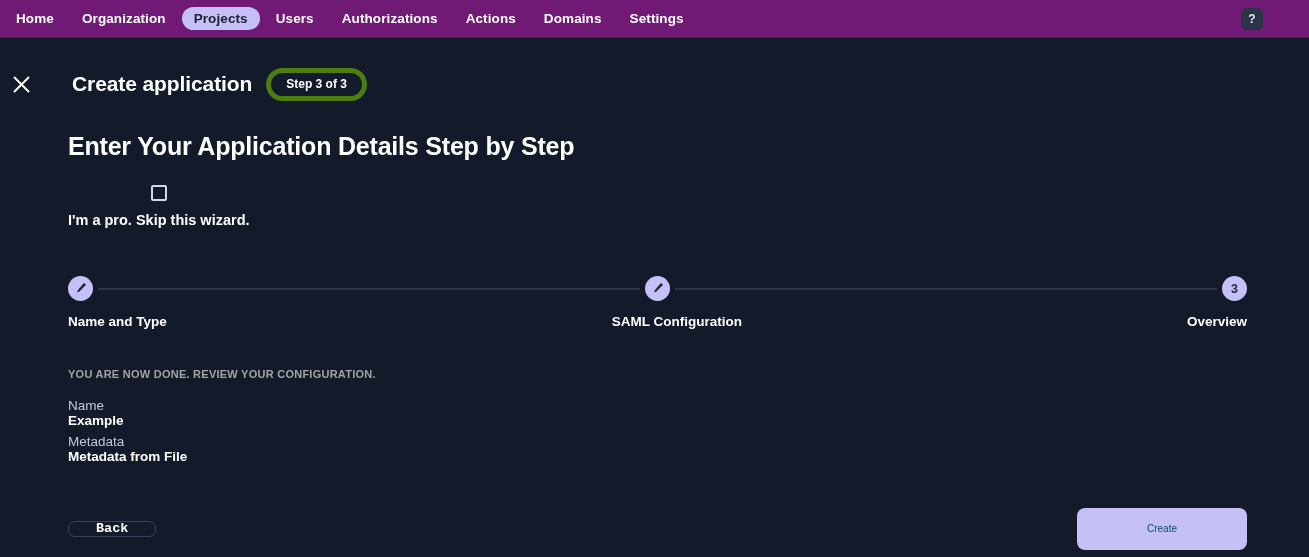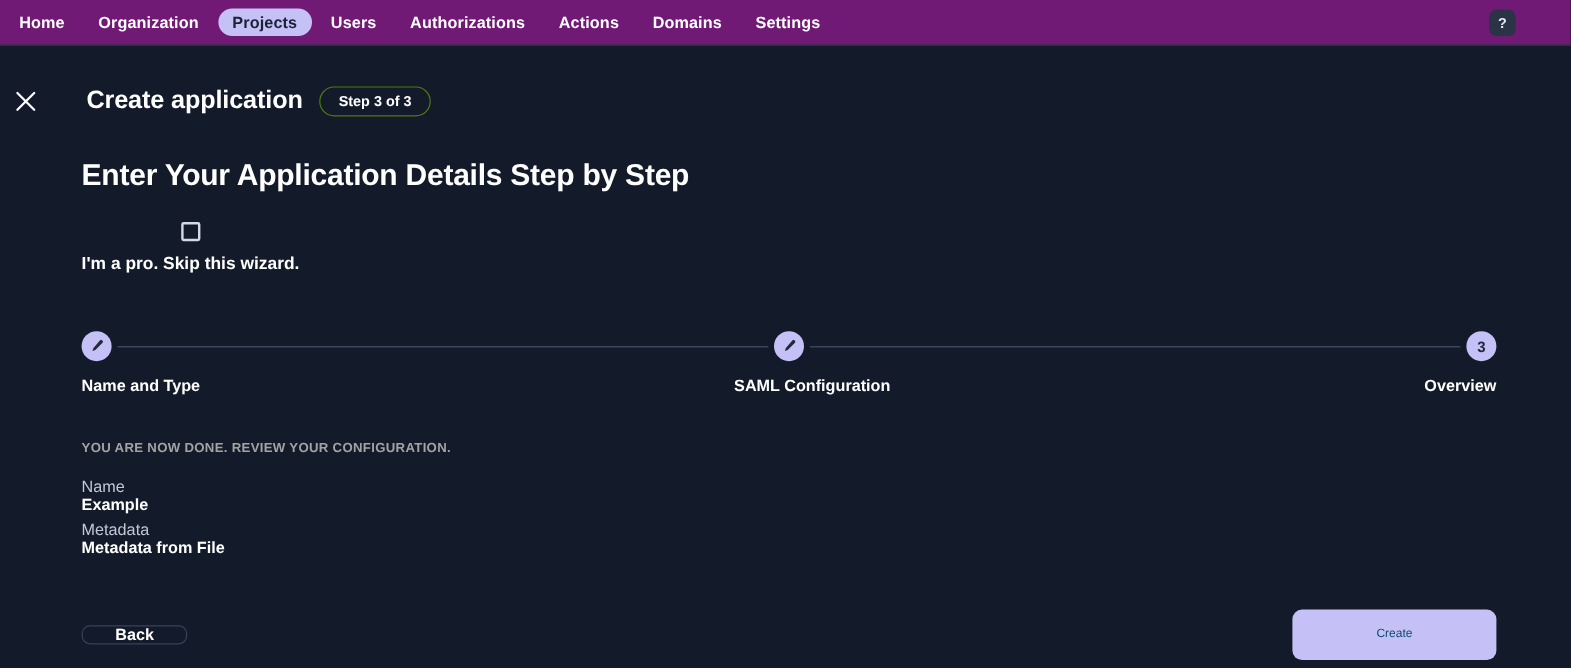--- a/index.html
+++ b/index.html
@@ -95,21 +95,21 @@
   .modal-title {
     margin-left: 34px;
     font-size: 21px;
     font-weight: 700;
     letter-spacing: -0.1px;
     color: #ffffff;
   }
 
   .step-badge {
     margin-left: 14px;
-    border: 1px solid #4d7c0f;
+    border: 5px solid #4d7c0f;
     border-radius: 999px;
     padding: 5px 15px 6px;
     font-size: 12px;
     font-weight: 700;
     color: #ffffff;
     line-height: 1;
   }
 
   
   .content {
@@ -251,21 +251,21 @@
     margin-top: 41px;
     display: flex;
     align-items: center;
     justify-content: space-between;
   }
 
   .btn-back {
     border: 1px solid #39415a;
     background: transparent;
     color: #ffffff;
-    font-family: Liberation Sans, sans-serif;
+    font-family: Liberation Mono, monospace;
     font-size: 13.5px;
     font-weight: 700;
     border-radius: 7px;
     padding: 0 27px;
     cursor: pointer;
     line-height: 1;
   }
 
   .btn-create {
     background: #c5c1f7;

